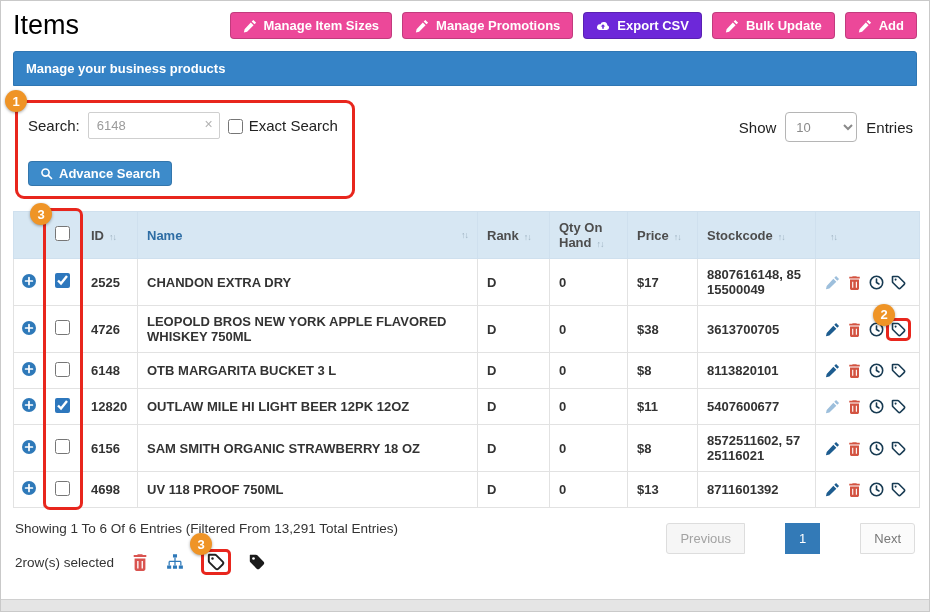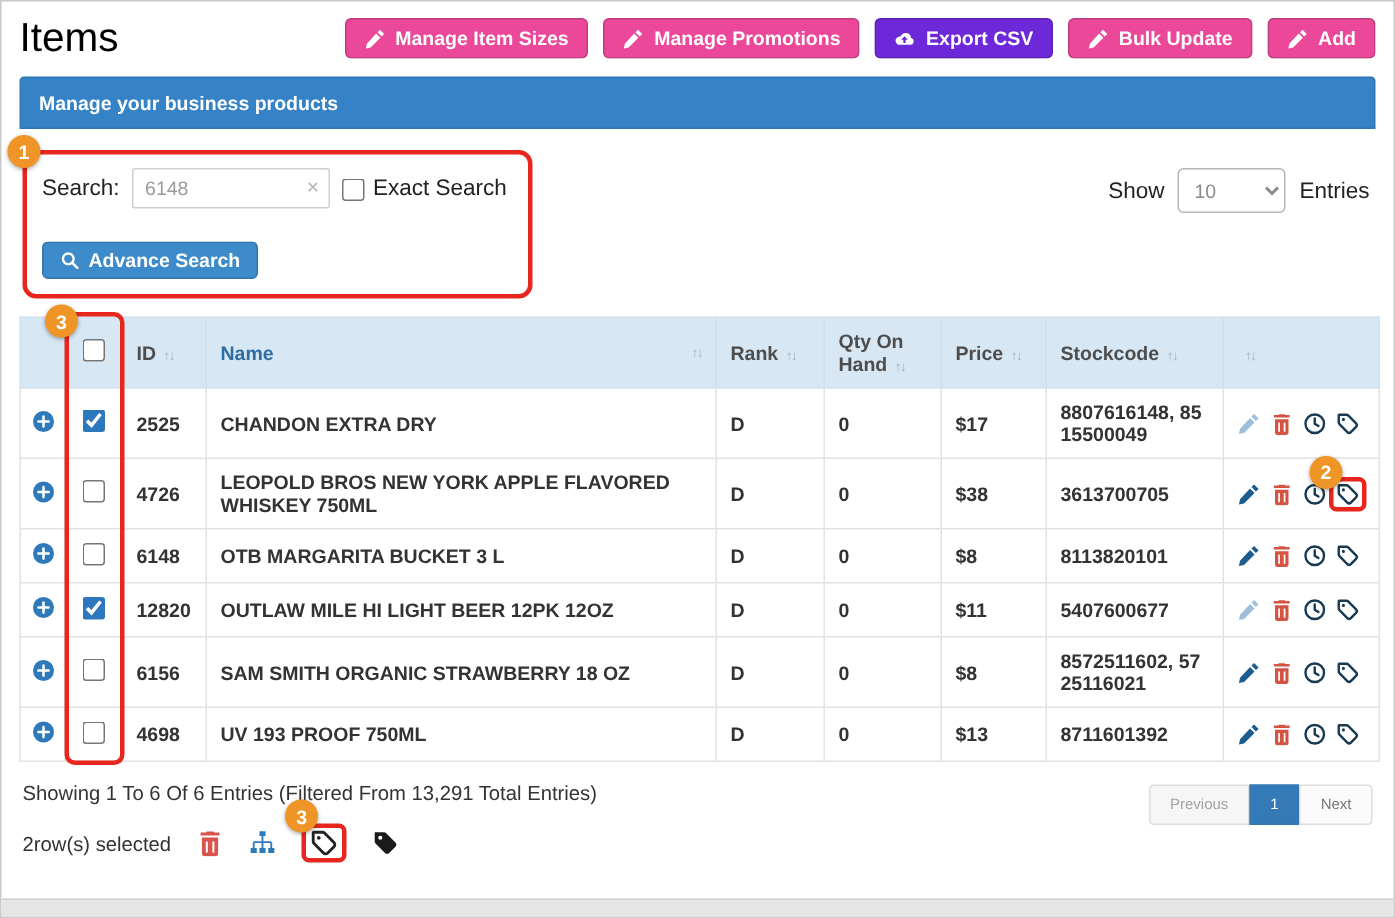--- a/index.html
+++ b/index.html
@@ -80,21 +80,21 @@
   .showing { font-size: 13.5px; color: #333; }
   .selected-line { margin-top: 13px; display: flex; align-items: center; gap: 17px; font-size: 13.5px; color: #333; }
   .f-trash { color: #d9534f; }
   .f-sitemap { color: #2e79b9; }
   .f-tag { color: #222; }
   .f-tag-dark { color: #1a1a1a; }
   .anno-wrap-footer { position: relative; display: inline-flex; padding: 4px 6px; }
   .anno-wrap-footer .red-box { inset: 0; }
   .c-footer { top: -16px; left: -11px; }
   .pagination { display: flex; margin-top: 2px; }
-  .page-btn { border: 1px solid #ddd; padding: 7px 13px; font-size: 10px; cursor: pointer; }
+  .page-btn { border: 1px solid #ddd; padding: 7px 13px; font-size: 13px; cursor: pointer; margin-left: 40px; }
   .page-prev { background: #f6f6f6; color: #a3a3a3; border-radius: 3px 0 0 3px; }
   .page-cur { background: #337ab7; color: #fff; border-color: #337ab7; }
   .page-next { background: #fbfbfb; color: #777; border-radius: 0 3px 3px 0; }
 
   .bottom-strip { position: absolute; left: 0; right: 0; bottom: 0; height: 12px; background: #e5e5e5; border-top: 1px solid #d0d0d0; }
 </style>
 </head>
 <body>
 
 <svg width="0" height="0" style="position:absolute">
@@ -438,21 +438,21 @@
               </td>
           </tr>
           <tr>
             <td class="td-expand"><span class="plus">
                   <svg class="svg16">
                     <use href="#i-plus-circle"></use>
                   </svg>
                 </span></td>
             <td class="td-check"><input type="checkbox" style=""></td>
             <td>4698</td>
-            <td>UV 193 PROOF 750ML</td>
+            <td>UV 118 PROOF 750ML</td>
             <td>D</td>
             <td>0</td>
             <td>$13</td>
             <td class="td-stock">8711601392</td>
             <td>
                 <div class="acts">
               <span class="act edit">
                     <svg class="svg15">
                       <use href="#i-pencil"></use>
                     </svg>

